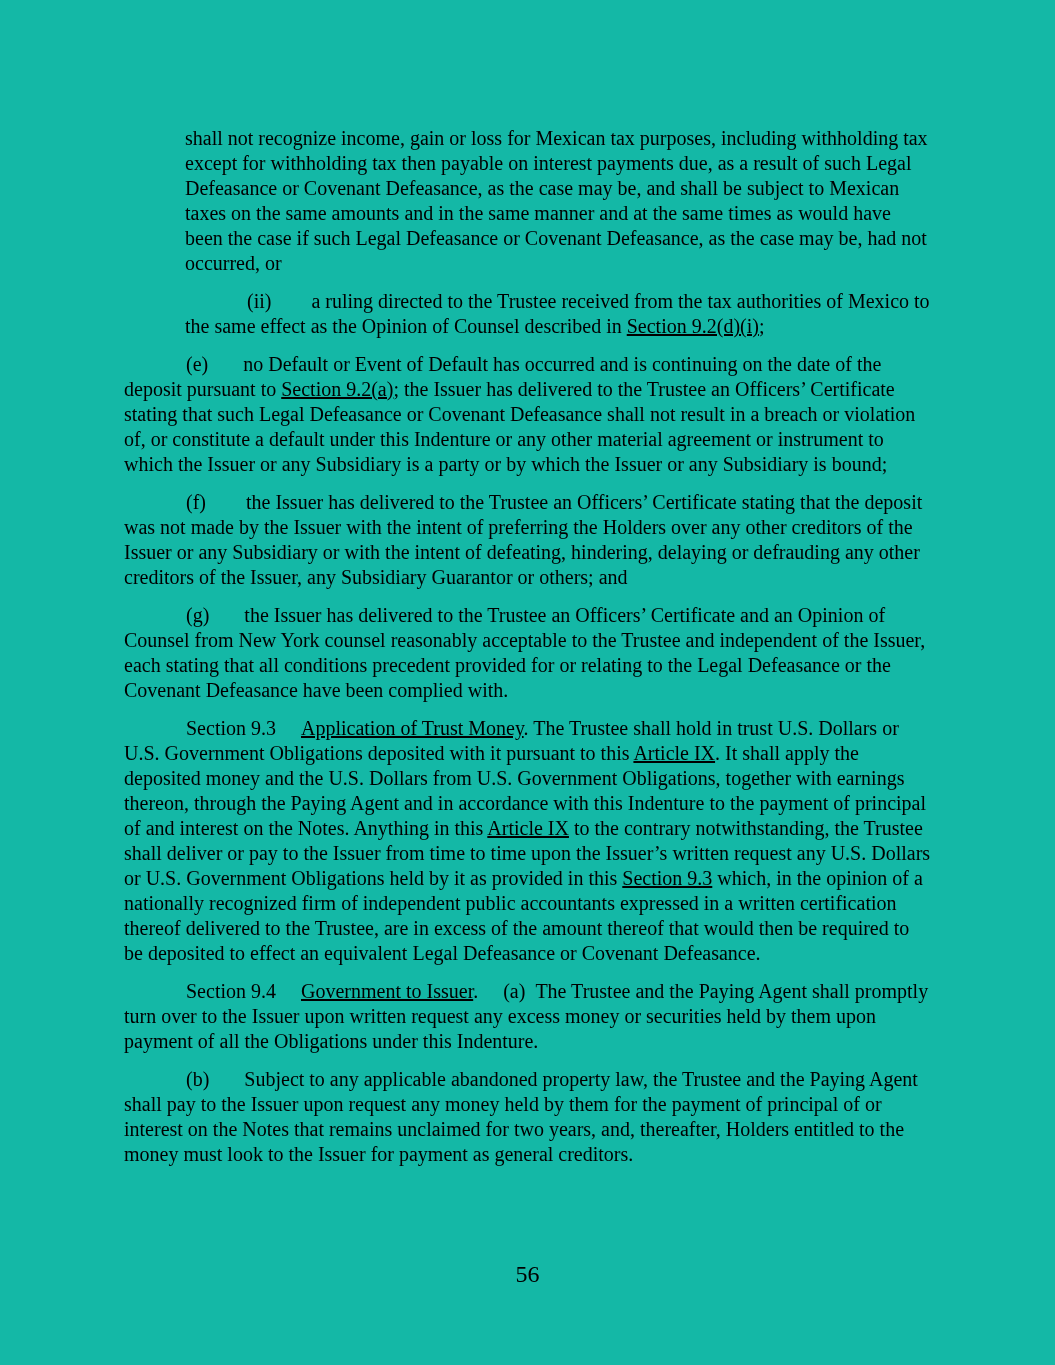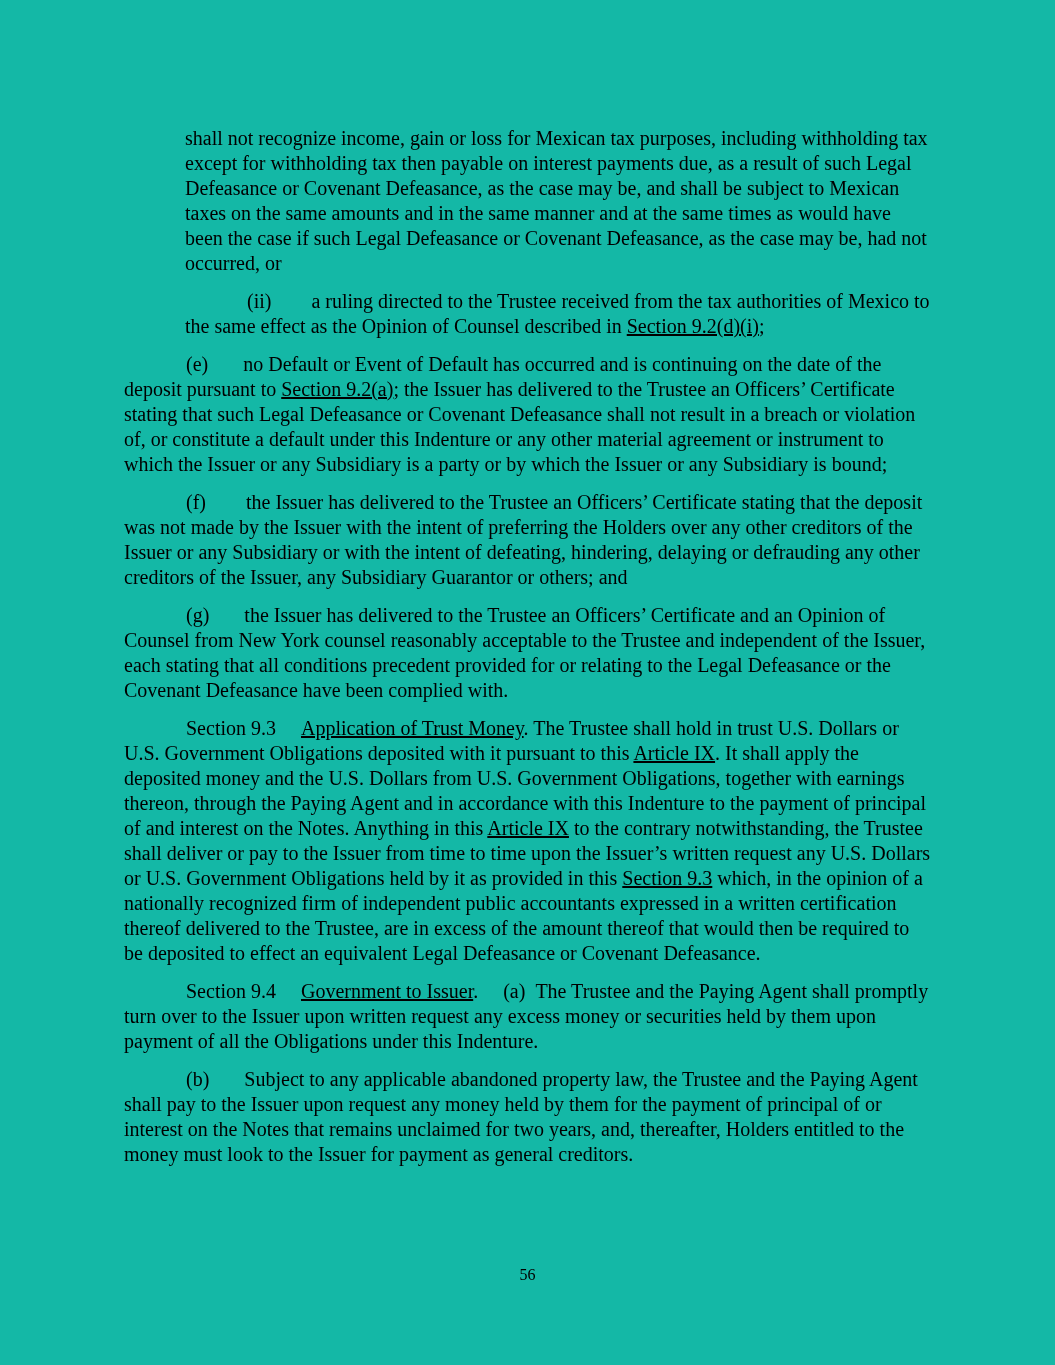--- a/index.html
+++ b/index.html
@@ -26,21 +26,21 @@
   p.para.block { margin-left: 61px; }
   p.para.indent { text-indent: 62px; }
   span.u { text-decoration: underline; }
   .page-number {
     position: absolute;
     top: 1262px;
     left: 0;
     right: 0;
     text-align: center;
     font-family: "Liberation Serif", "DejaVu Serif", serif;
-    font-size: 16px;
+    font-size: 24px;
   }
 </style>
 </head>
 <body>
 
 <div class="page">
   <div class="doc-body">
       <p class="para block"><span>shall not recognize income, gain or loss for Mexican tax purposes, including withholding tax except for withholding tax then payable on interest payments due, as a result of such Legal Defeasance or Covenant Defeasance, as the case may be, and shall be subject to Mexican taxes on the same amounts and in the same manner and at the same times as would have been the case if such Legal Defeasance or Covenant Defeasance, as the case may be, had not occurred, or</span></p>
       <p class="para block indent"><span>(ii)&nbsp;&nbsp;&nbsp;&nbsp;&nbsp;&nbsp;&nbsp;&nbsp;a ruling directed to the Trustee received from the tax authorities of Mexico to the same effect as the Opinion of Counsel described in </span><span class="u">Section 9.2(d)(i)</span><span>;</span></p>
       <p class="para indent"><span>(e)&nbsp;&nbsp;&nbsp;&nbsp;&nbsp;&nbsp;&nbsp;no Default or Event of Default has occurred and is continuing on the date of the deposit pursuant to </span><span class="u">Section 9.2(a)</span><span>; the Issuer has delivered to the Trustee an Officers’ Certificate stating that such Legal Defeasance or Covenant Defeasance shall not result in a breach or violation of, or constitute a default under this Indenture or any other material agreement or instrument to which the Issuer or any Subsidiary is a party or by which the Issuer or any Subsidiary is bound;</span></p>

